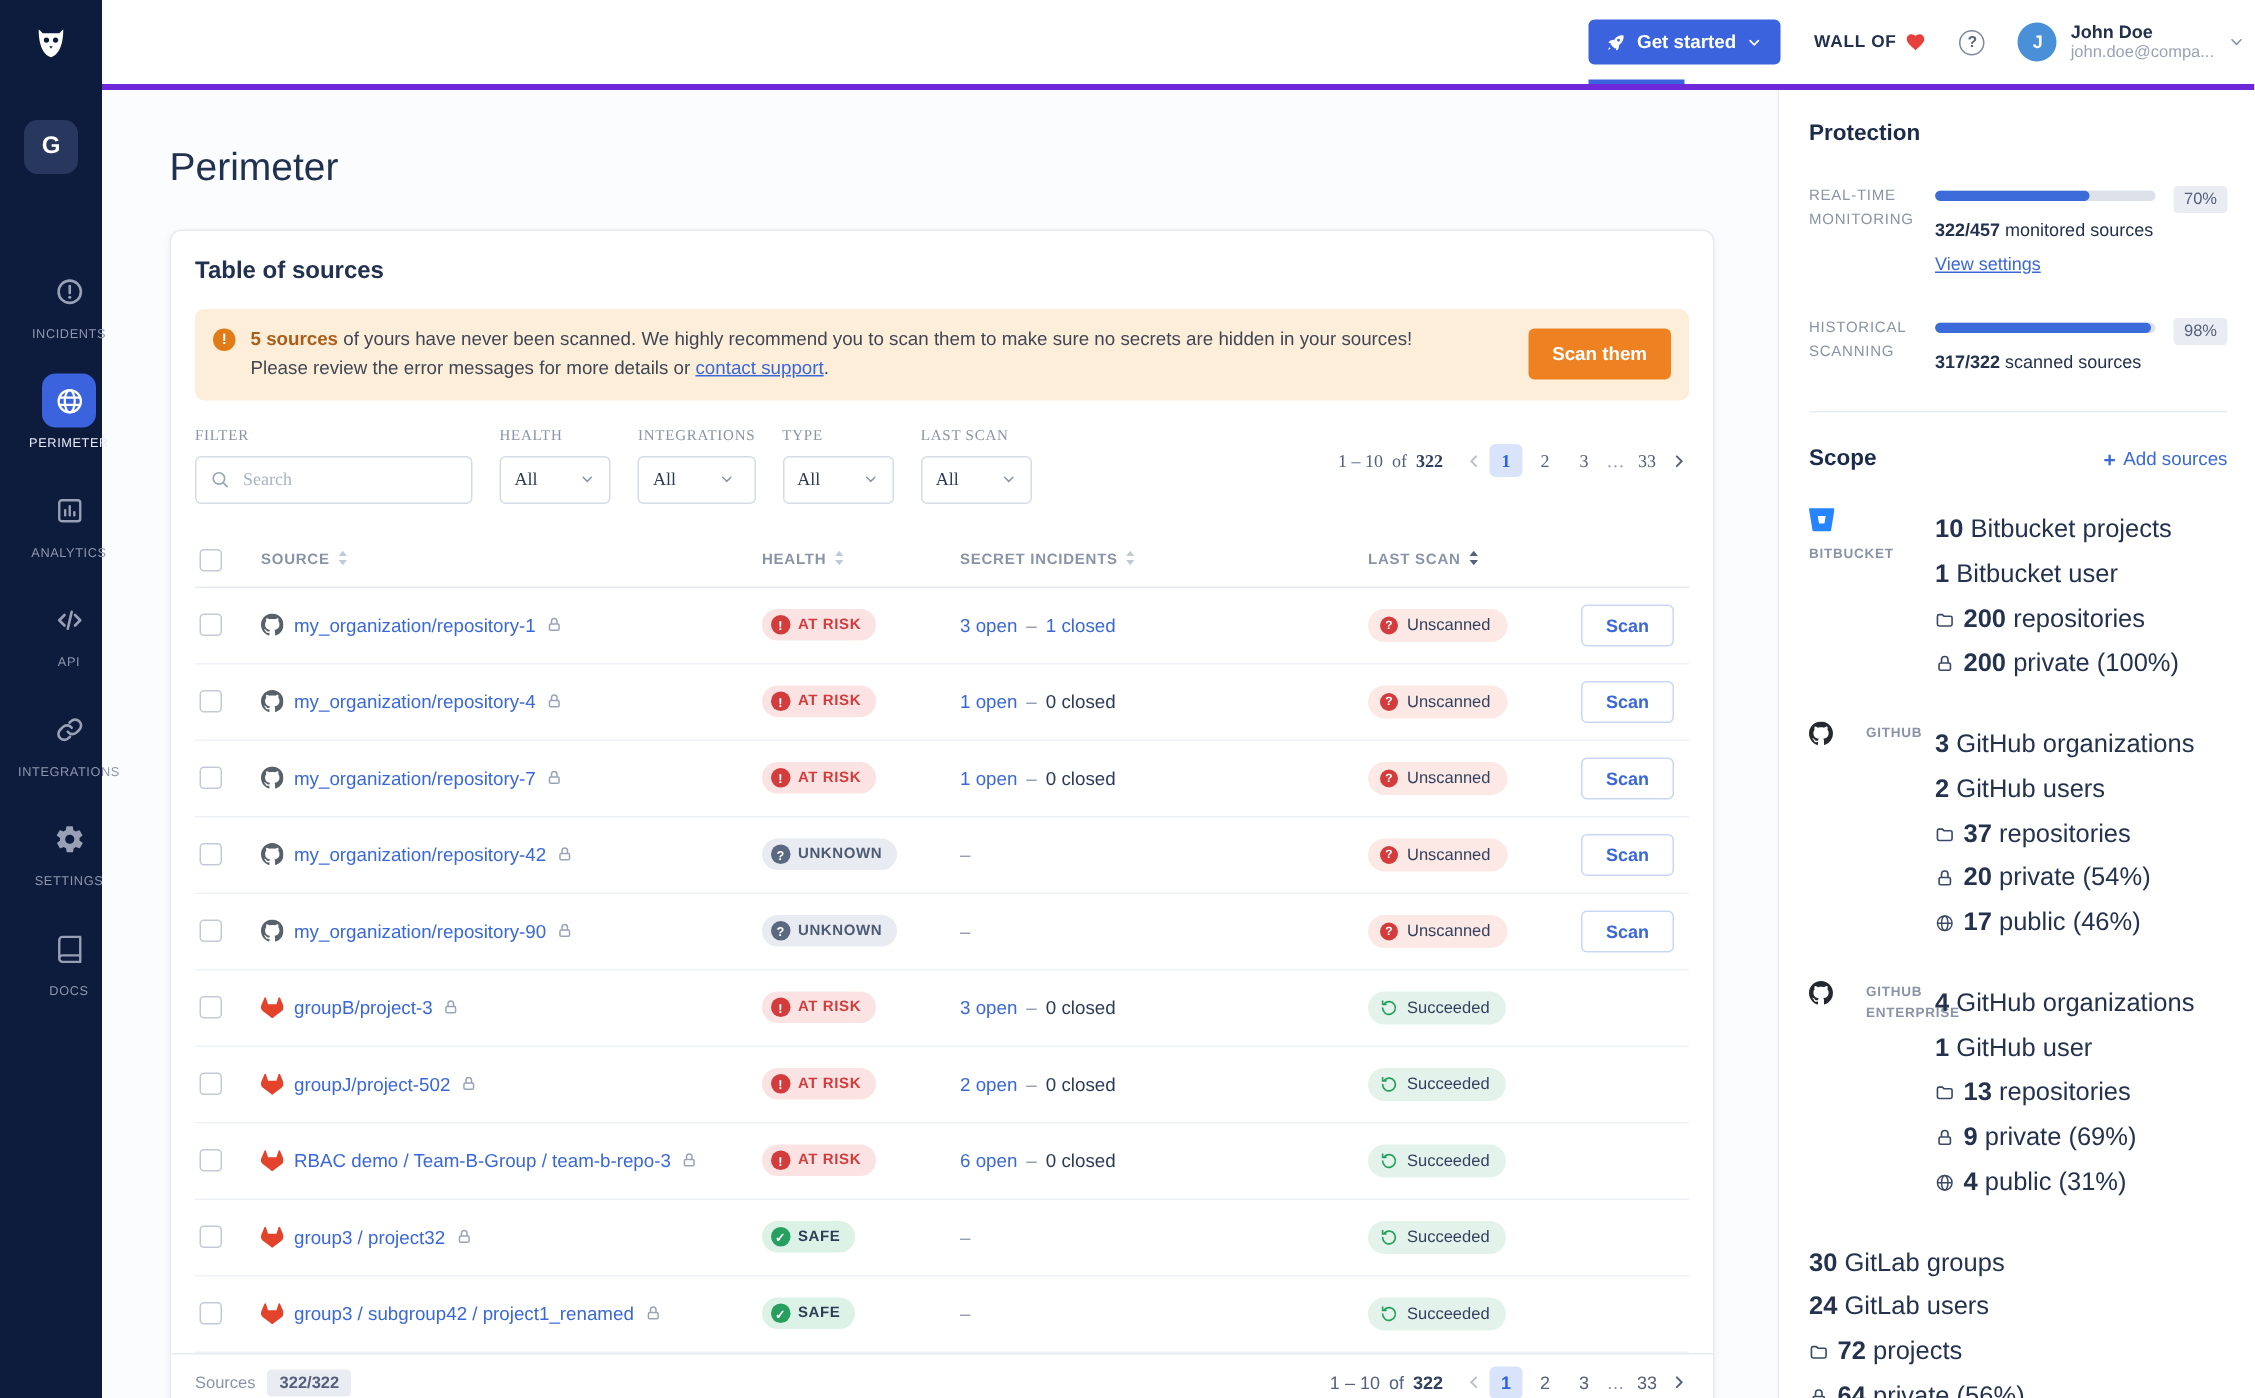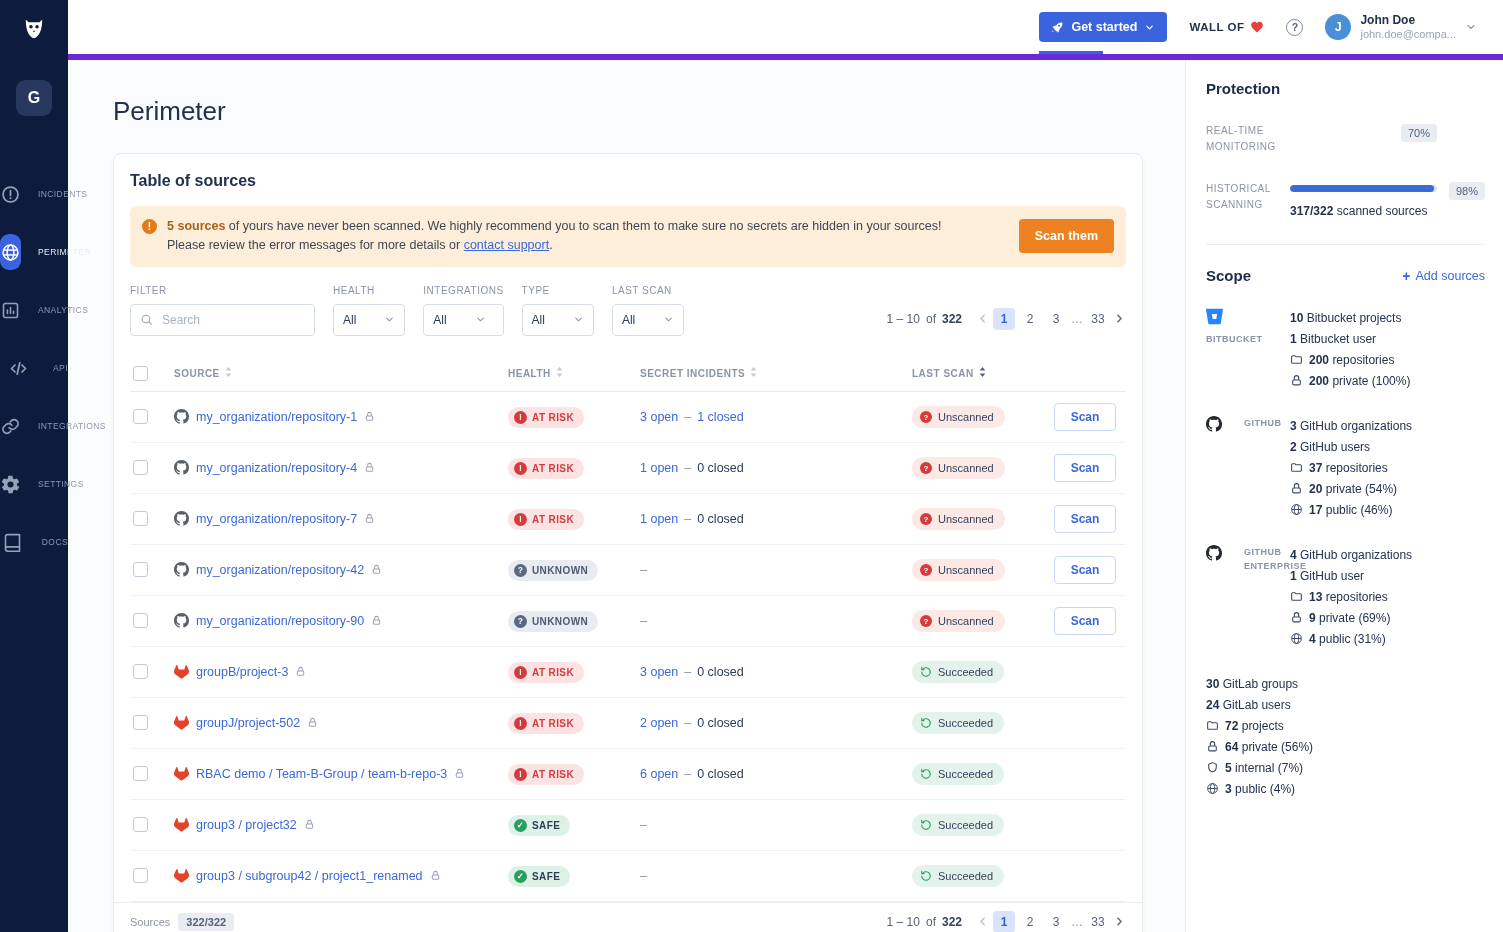--- a/index.html
+++ b/index.html
@@ -17,32 +17,32 @@
     display:flex; flex-direction:column; align-items:center;
     padding-top:14px;
   }
   .logo { width:30px; height:30px; display:flex; align-items:center; justify-content:center; }
   .ws-tile {
     margin-top:36px; width:36px; height:36px; border-radius:9px;
     background:#27375d; color:#fff; font-size:16px; font-weight:700;
     display:flex; align-items:center; justify-content:center; cursor:pointer;
   }
   .nav { margin-top:60px; display:flex; flex-direction:column; gap:22px; width:100%; }
-  .nav-item { display:flex; flex-direction:row; align-items:center; gap:17px; cursor:pointer; color:#97a0b5; }
+  .nav-item { display:flex; flex-direction:column; align-items:center; gap:5px; cursor:pointer; color:#97a0b5;margin-left:24px; }
   .nav-ico { width:36px; height:36px; display:flex; align-items:center; justify-content:center; border-radius:9px; }
   .nav-item.active .nav-ico { background:#3b63dd; color:#fff; }
   .nav-label { font-size:8.5px; letter-spacing:.4px; color:#8e97ac; }
   .nav-item.active .nav-label { color:#e9edf7; }
 
   
   .main-col { flex:1; display:flex; flex-direction:column; min-width:0; }
   .topbar {
-    height:60px; flex:0 0 60px; background:#fff; border-bottom:6px solid #6d28d9;
+    height:60px; flex:0 0 60px; background:#fff; border-bottom:4px solid #6d28d9;
     display:flex; align-items:center; justify-content:flex-end; gap:22px;
-    padding-right:26px; position:relative;
+    padding-right:6px; position:relative;
   }
   .gs-wrap { position:relative; height:100%; display:flex; align-items:center; }
   .btn-getstarted {
     display:flex; align-items:center; gap:7px; background:#3b63dd; color:#fff;
     border:none; border-radius:4px; font-size:12.5px; font-weight:700;
     padding:8px 12px; cursor:pointer; font-family:inherit;
   }
   .gs-underline { position:absolute; bottom:0; left:0; width:64px; height:3px; background:#3b63dd; }
   .wallof { display:flex; align-items:center; gap:6px; font-size:11.5px; font-weight:700; letter-spacing:.5px; color:#22304c; cursor:pointer; }
   .help-circle {
@@ -78,21 +78,21 @@
   }
   .banner-text { flex:1; font-size:12.5px; color:#3f4654; line-height:1.55; }
   .banner-text b.em { color:#a85f1c; }
   .banner a.sup-link { color:#3b68d8; text-decoration:underline; cursor:pointer; }
   .btn-scanthem {
     align-self:center; background:#ee8121; color:#fff; border:none; border-radius:4px;
     font-size:12.5px; font-weight:700; padding:10px 16px; cursor:pointer; white-space:nowrap; font-family:inherit;
   }
 
   
-  .filters { display:flex; align-items:flex-end; gap:18px; margin-bottom:24px; }
+  .filters { display:flex; align-items:center; gap:18px; margin-bottom:24px;font-family:Liberation Serif, serif; }
   .fgroup { display:flex; flex-direction:column; gap:8px; }
   .flabel { font-size:10px; letter-spacing:.5px; color:#8a94a6; font-weight:500; }
   .searchbox {
     width:185px; height:32px; border:1px solid #d6dce6; border-radius:4px;
     display:flex; align-items:center; gap:7px; padding:0 9px; background:#fff;
   }
   .searchbox input { border:none; outline:none; flex:1; font-size:12px; font-family:inherit; color:#33415e; background:transparent; min-width:0; }
   .searchbox input::placeholder { color:#aab3c2; }
   .select {
     height:32px; min-width:56px; border:1px solid #d6dce6; border-radius:4px; background:#fff;
@@ -174,21 +174,21 @@
 
   .scope-head { display:flex; align-items:center; justify-content:space-between; margin-bottom:24px; }
   .add-sources { display:flex; align-items:center; gap:5px; color:#3b68d8; font-size:12.5px; cursor:pointer; }
   .plus { font-size:14px; font-weight:700; line-height:1; }
 
   .scope-group { display:flex; margin-bottom:24px; }
   .scope-left { width:84px; flex:0 0 84px; display:flex; gap:22px; align-items:flex-start; }
   .scope-left.stack { flex-direction:column; gap:7px; }
   .scope-name { font-size:9px; font-weight:700; letter-spacing:.5px; color:#8a94a6; line-height:1.6; }
   .scope-lines { flex:1; min-width:0; }
-  .sline { font-size:12px; color:#24324e; line-height:1.75; }
+  .sline { font-size:17px; color:#24324e; line-height:1.75; }
   .sline b { font-weight:700; }
   .sline .li { display:inline-flex; vertical-align:-2px; margin-right:6px; }
 </style>
 </head>
 <body>
 
 <div class="app">
 
   <aside class="sidebar">
     <div class="logo">
@@ -839,20 +839,27 @@
             </div>
           </div>
         </section>
       </main>
 
       <aside class="rightpanel">
         <h3 class="rp-title">Protection</h3>
 
         <div class="metric">
           <div class="metric-label">REAL-TIME MONITORING</div>
+          <div>
+            <div class="bar">
+                <div class="bar-fill" style="width:70%"></div>
+              </div>
+            <div class="metric-count"><b>322/457</b> <span>monitored sources</span></div>
+            <a class="metric-link">View settings</a>
+          </div>
           <div class="metric-pct"><span class="pct-badge">70%</span></div>
         </div>
 
         <div class="metric">
           <div class="metric-label">HISTORICAL SCANNING</div>
           <div>
             <div class="bar">
                 <div class="bar-fill" style="width:98%"></div>
               </div>
             <div class="metric-count"><b>317/322</b> <span>scanned sources</span></div>

